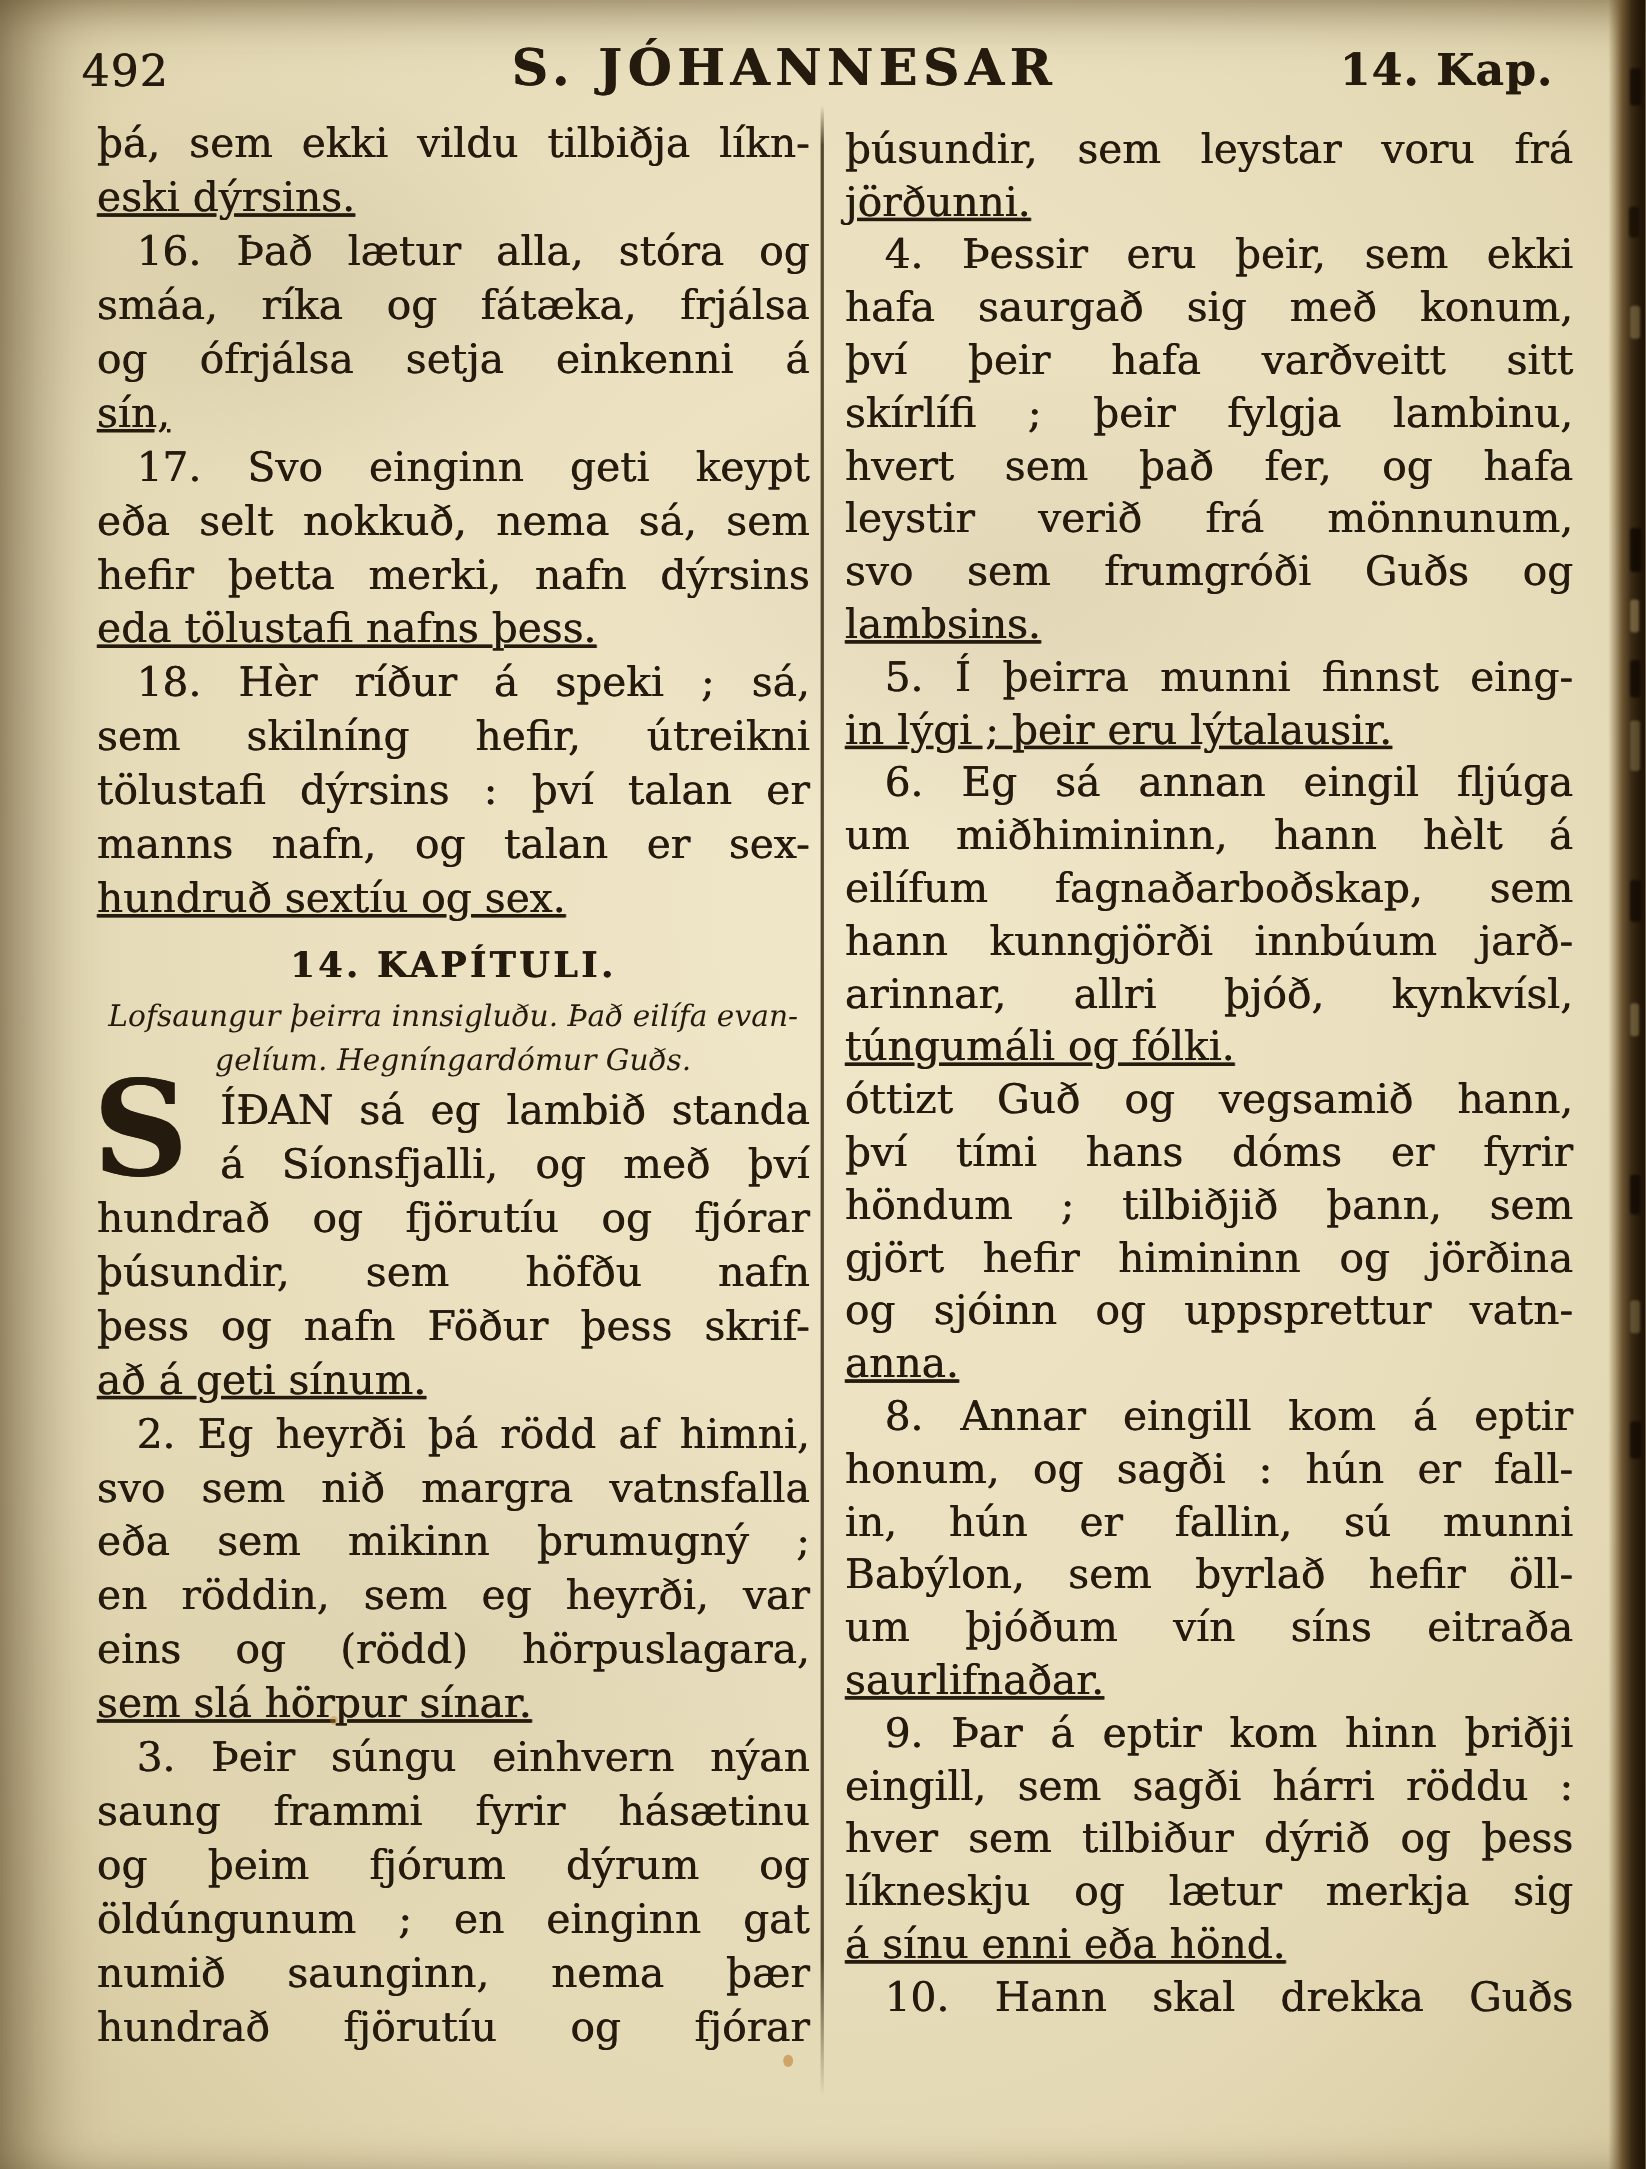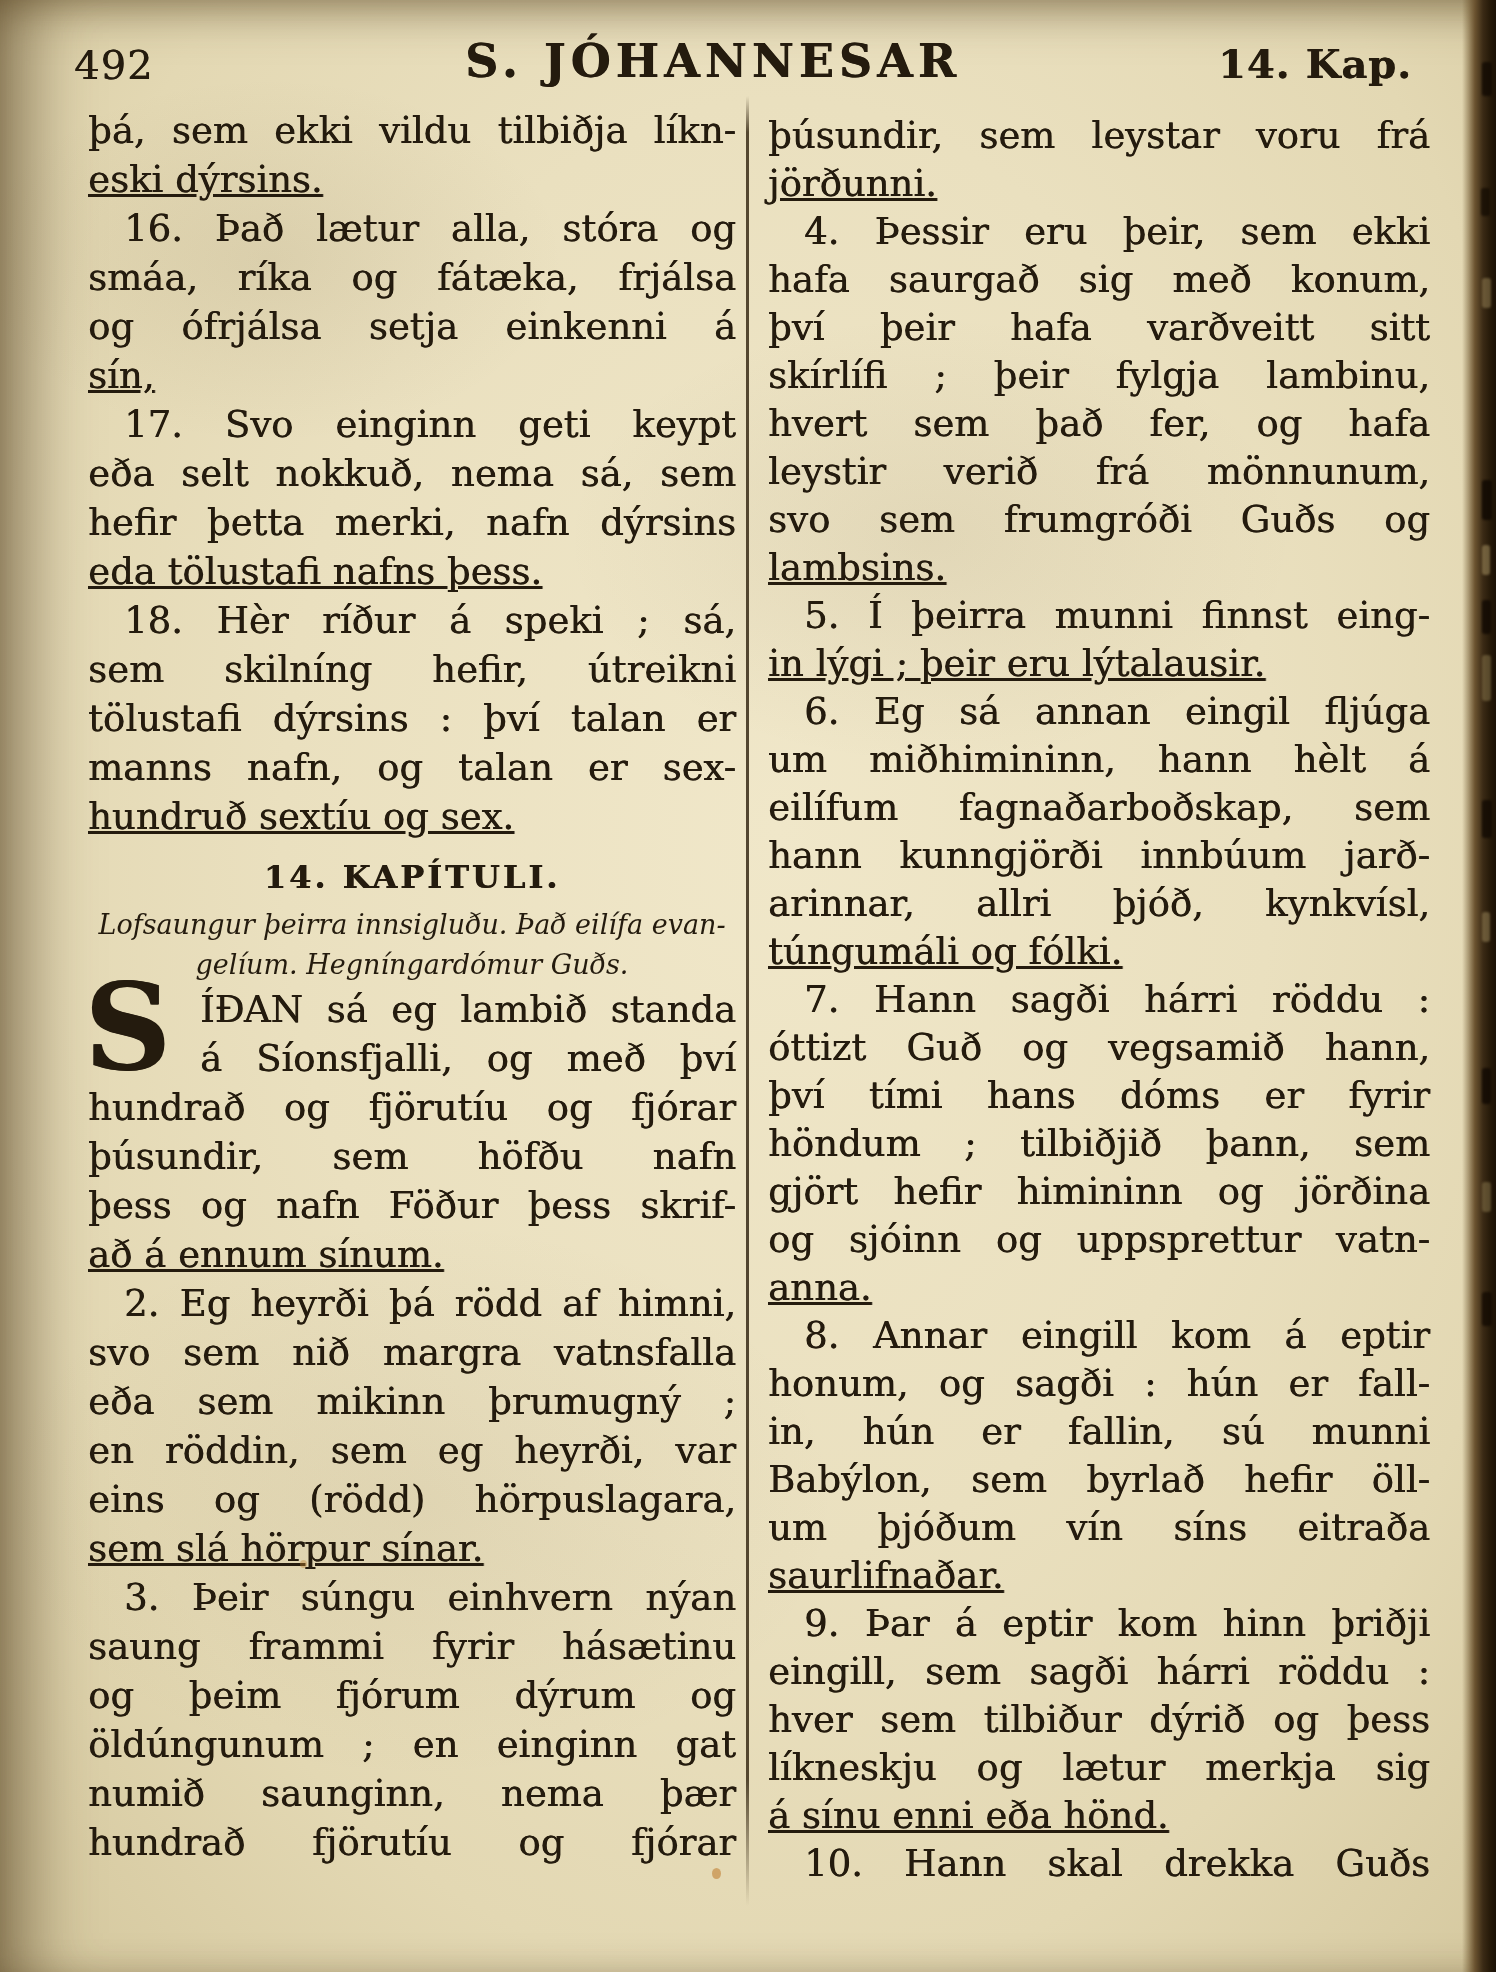--- a/index.html
+++ b/index.html
@@ -106,21 +106,21 @@
       <div class="texline">manns nafn, og talan er sex-</div>
       <div class="texline end">hundruð sextíu og sex.</div>
       <div class="texline heading">14. KAPÍTULI.</div>
       <div class="texline subtitle">Lofsaungur þeirra innsigluðu.  Það eilífa evan-</div>
       <div class="texline subtitle">gelíum.  Hegníngardómur Guðs.</div>
       <div class="texline drop-first"><span class="dropcap">S</span>ÍÐAN sá eg lambið standa</div>
       <div class="texline drop-second">á Síonsfjalli, og með því</div>
       <div class="texline">hundrað og fjörutíu og fjórar</div>
       <div class="texline">þúsundir, sem höfðu nafn</div>
       <div class="texline">þess og nafn Föður þess skrif-</div>
-      <div class="texline end">að á ennum sínum.</div>
+      <div class="texline end">að á geti sínum.</div>
       <div class="texline indent">2. Eg heyrði þá rödd af himni,</div>
       <div class="texline">svo sem nið margra vatnsfalla</div>
       <div class="texline">eða sem mikinn þrumugný ;</div>
       <div class="texline">en röddin, sem eg heyrði, var</div>
       <div class="texline">eins og (rödd) hörpuslagara,</div>
       <div class="texline end">sem slá hörpur sínar.</div>
       <div class="texline indent">3. Þeir súngu einhvern nýan</div>
       <div class="texline">saung frammi fyrir hásætinu</div>
       <div class="texline">og þeim fjórum dýrum og</div>
       <div class="texline">öldúngunum ; en einginn gat</div>
@@ -142,21 +142,20 @@
       <div class="texline">svo sem frumgróði Guðs og</div>
       <div class="texline end">lambsins.</div>
       <div class="texline indent">5. Í þeirra munni finnst eing-</div>
       <div class="texline end">in lýgi ; þeir eru lýtalausir.</div>
       <div class="texline indent">6. Eg sá annan eingil fljúga</div>
       <div class="texline">um miðhimininn, hann hèlt á</div>
       <div class="texline">eilífum fagnaðarboðskap, sem</div>
       <div class="texline">hann kunngjörði innbúum jarð-</div>
       <div class="texline">arinnar, allri þjóð, kynkvísl,</div>
       <div class="texline end">túngumáli og fólki.</div>
-      <div class="texline indent">7. Hann sagði hárri röddu :</div>
       <div class="texline">óttizt Guð og vegsamið hann,</div>
       <div class="texline">því tími hans dóms er fyrir</div>
       <div class="texline">höndum ; tilbiðjið þann, sem</div>
       <div class="texline">gjört hefir himininn og jörðina</div>
       <div class="texline">og sjóinn og uppsprettur vatn-</div>
       <div class="texline end">anna.</div>
       <div class="texline indent">8. Annar eingill kom á eptir</div>
       <div class="texline">honum, og sagði : hún er fall-</div>
       <div class="texline">in, hún er fallin, sú munni</div>
       <div class="texline">Babýlon, sem byrlað hefir öll-</div>

